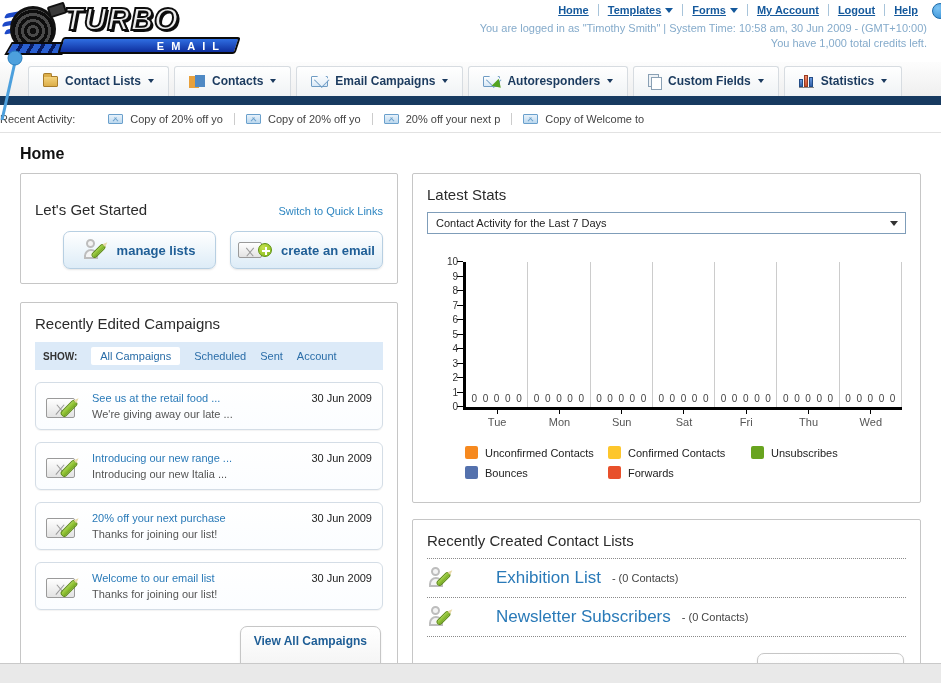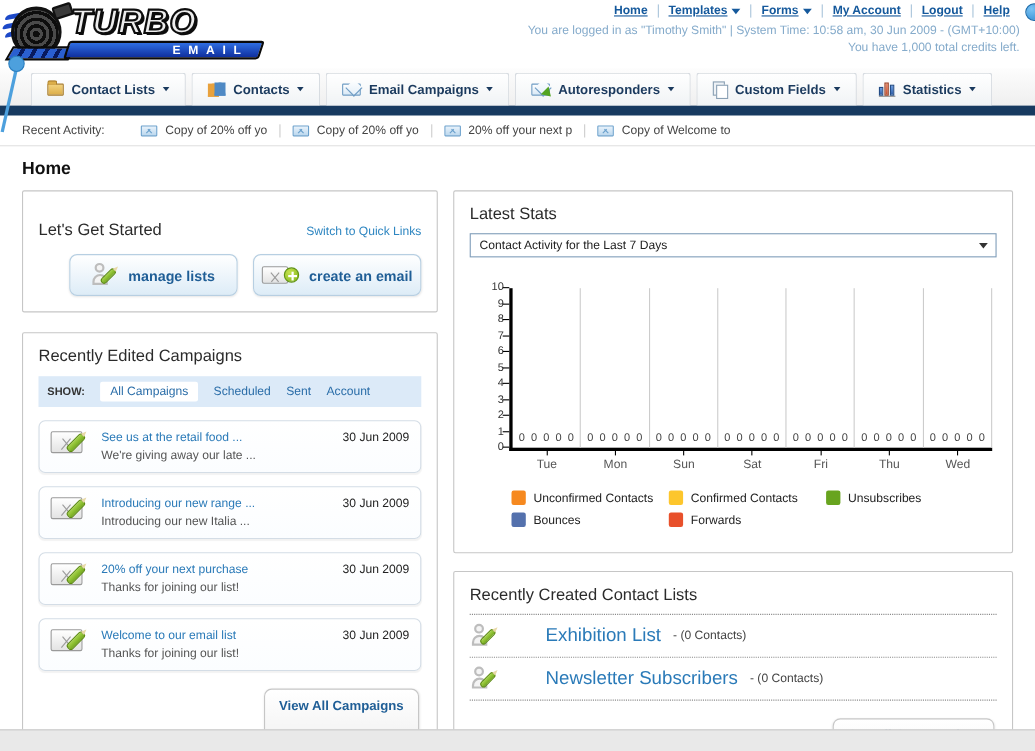--- a/index.html
+++ b/index.html
@@ -59,21 +59,21 @@
   .ic-pages { width:13px; height:14px; }
   .ic-pages::before { content:""; position:absolute; left:0; top:0; width:9px; height:11px; background:#eef2f6; border:1px solid #8aa0b4; }
   .ic-pages::after { content:""; position:absolute; left:3px; top:3px; width:9px; height:11px; background:#fff; border:1px solid #8aa0b4; }
   .ic-bars { width:15px; height:13px; border-bottom:1px solid #888; }
   .ic-bars i { position:absolute; bottom:0; width:4px; background:linear-gradient(#6d9ce0,#2f5fa8); border:1px solid #234c86; }
   .ic-bars i:nth-child(1){ left:0; height:8px; }
   .ic-bars i:nth-child(2){ left:5px; height:12px; background:linear-gradient(#f08a6a,#c8502f); border-color:#9a3c20; }
   .ic-bars i:nth-child(3){ left:10px; height:10px; }
 
   
-  .activity { display:flex; align-items:center; height:28px; padding-left:20px; border-bottom:1px solid #e2e2e2; font-size:11px; color:#444; }
+  .activity { display:flex; align-items:center; height:28px; border-bottom:1px solid #e2e2e2; font-size:11px; color:#444; }
   .activity-label { margin-right:22px; }
   .act-item { display:flex; align-items:center; gap:7px; padding:0 11px; border-right:1px solid #ccc; cursor:pointer; }
   .act-item:last-child { border-right:none; }
   .act-item .txt { max-width:100px; overflow:hidden; white-space:nowrap; color:#444; }
   .mini-env { position:relative; width:15px; height:10px; background:linear-gradient(#e8f2fb,#bcd8ee); border:1px solid #6aa0cc; border-radius:1px; flex:none; }
   .mini-env::before { content:""; position:absolute; left:1px; top:0px; width:5px; height:5px; border-right:1px solid #6aa0cc; transform:rotate(45deg); }
   .mini-env::after  { content:""; position:absolute; right:1px; top:0px; width:5px; height:5px; border-left:1px solid #6aa0cc; transform:rotate(-45deg); }
 
   .page-title { margin:12px 0 10px 20px; font-size:16px; font-weight:bold; color:#101010; }
 
@@ -105,21 +105,21 @@
   .env-big::after  { content:""; position:absolute; right:1px; top:0px; width:11px; height:11px; border-left:1px solid #9a9a9a; transform:rotate(-40deg); }
   .plus-ball { position:absolute; right:0; top:2px; width:14px; height:14px; border-radius:50%; background:radial-gradient(circle at 35% 30%, #c6e24e, #7fb519); border:1px solid #5f9210; }
   .plus-ball::before { content:""; position:absolute; left:3px; top:6px; width:8px; height:2px; background:#fff; }
   .plus-ball::after  { content:""; position:absolute; left:6px; top:3px; width:2px; height:8px; background:#fff; }
 
   
   .filters { display:flex; align-items:center; gap:14px; background:#dceaf8; margin-top:10px; padding:5px 8px; font-size:11px; }
   .show-label { font-size:10px; font-weight:bold; color:#333; }
   .filter { color:#2a6da8; cursor:pointer; }
   .filter.active { background:#fff; padding:3px 9px; border-radius:2px; }
-  .camp-row { display:flex; align-items:flex-start; gap:10px; margin-top:12px; padding:7px 10px;
+  .camp-row { display:flex; align-items:flex-end; gap:10px; margin-top:12px; padding:7px 10px;
     border:1px solid #d4dde6; border-radius:6px; background:linear-gradient(#ffffff,#fbfdff); box-shadow:0 1px 1px rgba(0,0,0,.05); }
   .ic-env-pencil { width:36px; height:26px; flex:none; }
   .ic-env-pencil .env-big { width:29px; height:20px; top:2px; }
   .ic-env-pencil .env-big::before { width:13px; height:13px; }
   .ic-env-pencil .env-big::after { width:13px; height:13px; }
   .ic-env-pencil .pencil { left:13px; top:9px; width:20px; height:7px; }
   .camp-text { flex:1; line-height:16px; }
   .camp-title { font-size:11px; color:#2a7ab8; cursor:pointer; }
   .camp-sub { font-size:11px; color:#555; }
   .camp-date { font-size:11px; color:#222; align-self:flex-start; margin-top:2px; }

